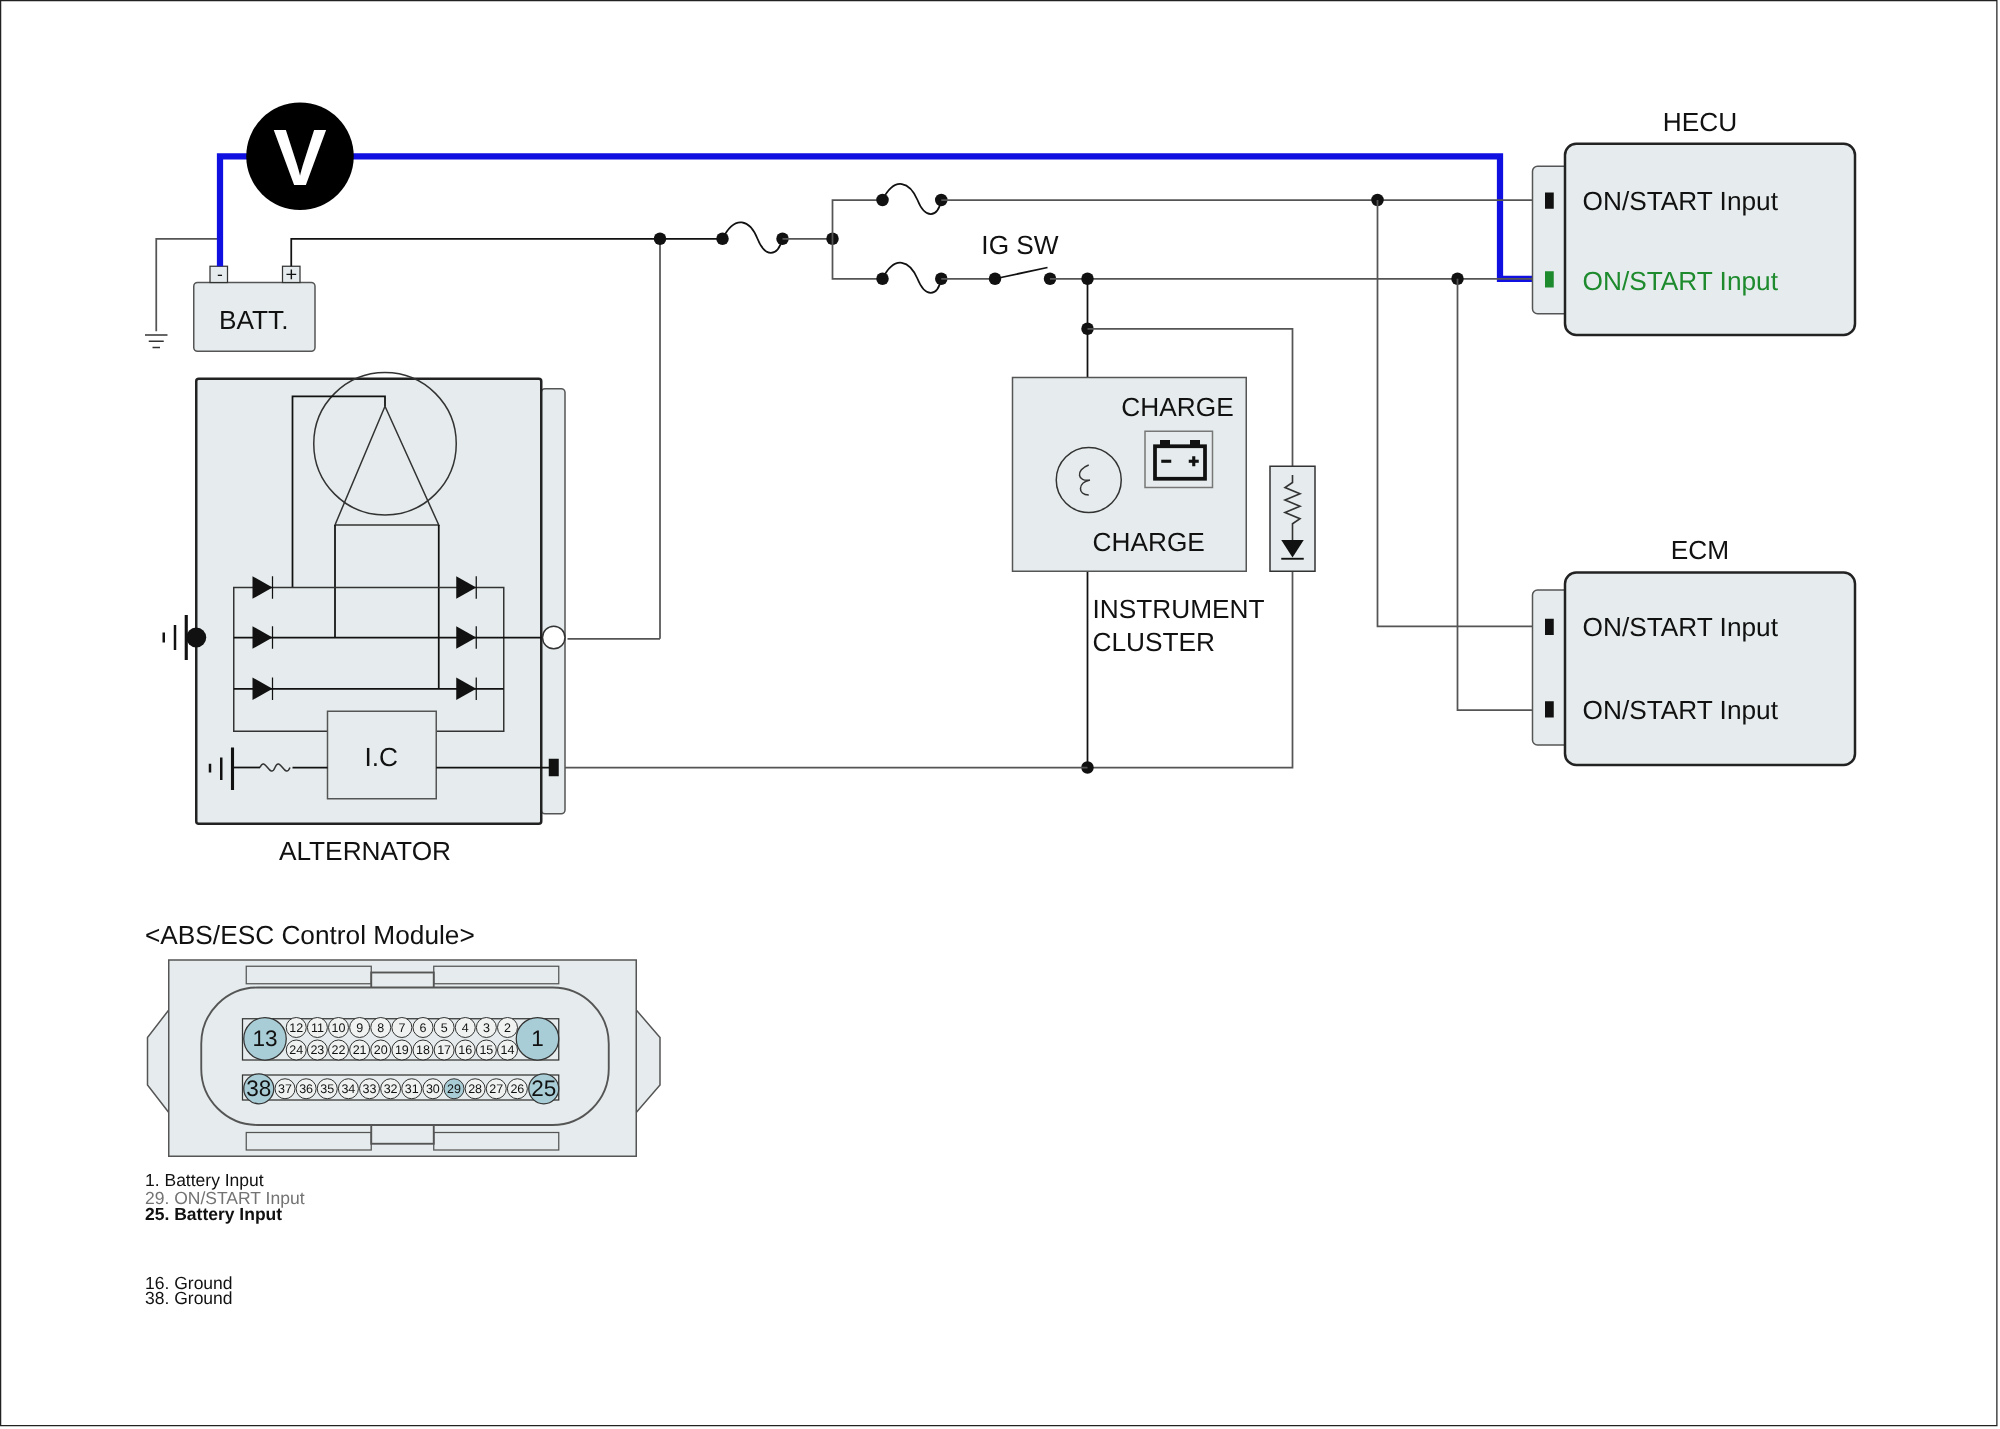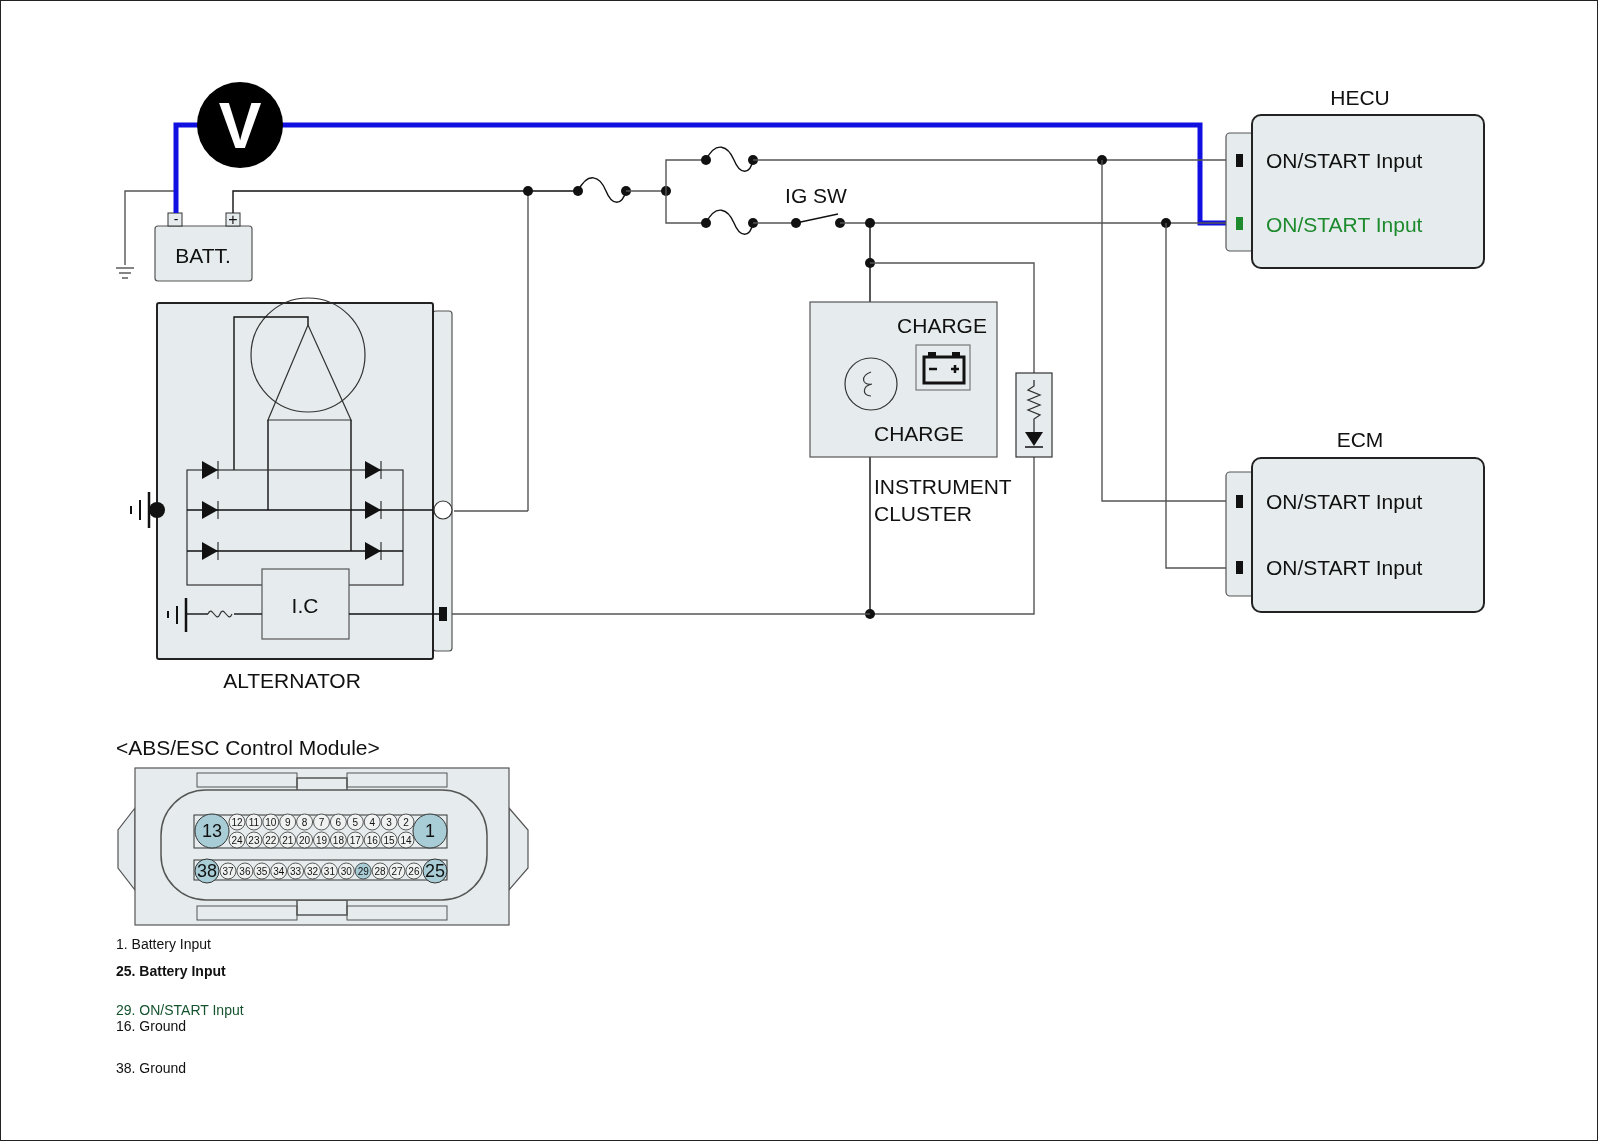--- a/index.html
+++ b/index.html
@@ -358,16 +358,16 @@
           <circle cx="413.9" cy="871" r="8" fill="#f0f2f2" stroke="#333" stroke-width="0.8"></circle>
           <text x="413.9" y="874.5" font-size="10" text-anchor="middle" fill="#111" font-family="Liberation Sans, sans-serif">26</text>
         </g>
       </g>
   </g>
 </svg>
 
 <div>
   <div class="legend-item" style="top:936px;">1. Battery Input</div>
   <div class="legend-item" style="top:963px;font-weight:bold;">25. Battery Input</div>
-  <div class="legend-item" style="top:1002px; color:#14532d;">29. ON/START Input</div>
+  <div class="legend-item" style="top:950px; color:#737373;">29. ON/START Input</div>
   <div class="legend-item" style="top:1018px;">16. Ground</div>
-  <div class="legend-item" style="top:1060px;">38. Ground</div>
+  <div class="legend-item" style="top:1030px;">38. Ground</div>
 </div>
 
 </body></html>

